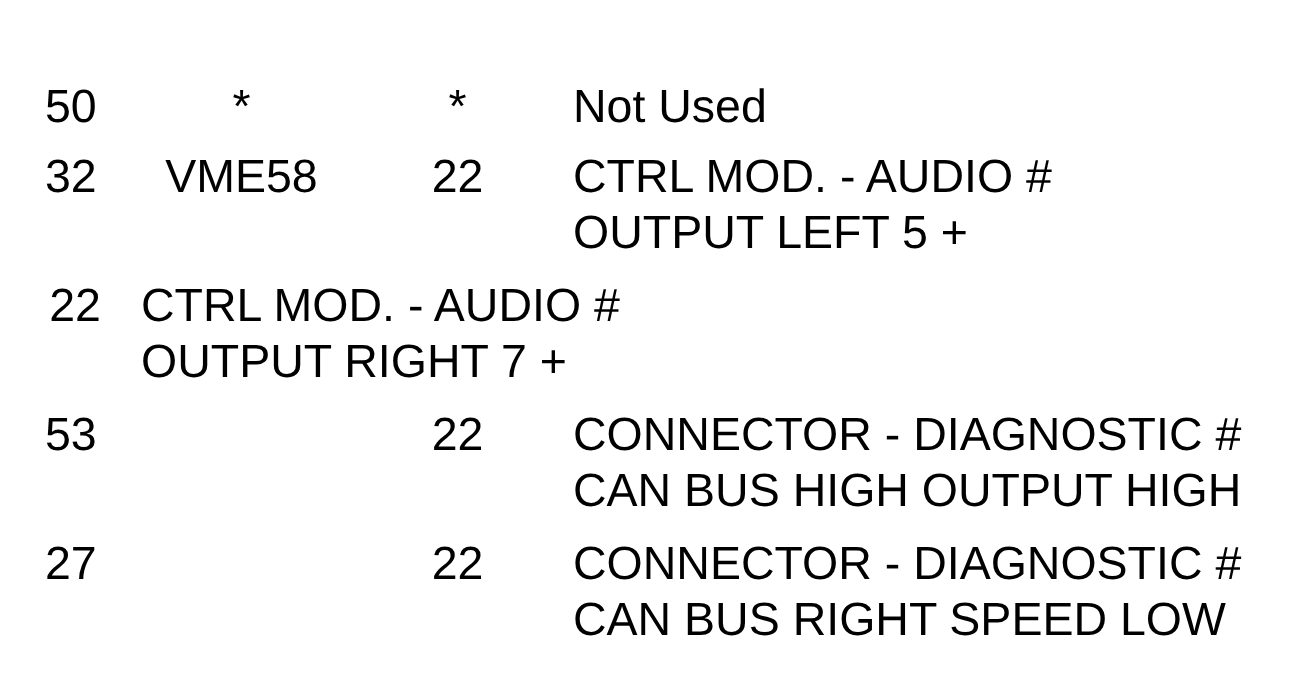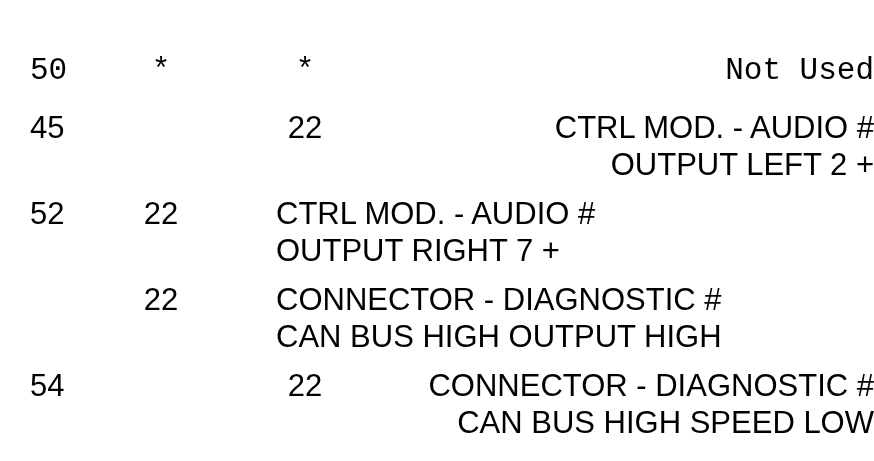--- a/index.html
+++ b/index.html
@@ -18,83 +18,83 @@
   }
   .pinout-table {
     padding: 52px 0 0 30px;
   }
   .row {
     display: grid;
     grid-template-columns: 40px 182px 106px 1fr;
     margin-bottom: 12px;
   }
   .row.single {
-    margin-bottom: 20px;
-    font-family: Liberation Mono, monospace;
+    margin-bottom: 10px;
   }
   .cell {
     white-space: nowrap;
   }
   .pin {
     text-align: left;
   }
   .circuit, .gauge {
     text-align: center;
   }
   .function {
     padding-left: 24px;
-    text-align: right;
+    text-align: left;
   }
 </style>
 </head>
 <body>
 
 <div class="pinout-table">
 
   <div class="row single">
     <div class="cell pin">50</div>
     <div class="cell circuit">*</div>
     <div class="cell gauge">*</div>
     <div class="cell function">Not Used</div>
   </div>
 
   <div class="row">
-    <div class="cell pin">45</div>
+    <div class="cell pin">32</div>
     <div class="cell circuit">
+      <div>VME58</div>
     </div>
     <div class="cell gauge">22</div>
     <div class="cell function">
       <div>CTRL MOD. - AUDIO #</div>
-      <div>OUTPUT LEFT 2 +</div>
+      <div>OUTPUT LEFT 5 +</div>
     </div>
   </div>
 
   <div class="row">
-    <div class="cell pin">52</div>
     <div class="cell gauge">22</div>
     <div class="cell function">
       <div>CTRL MOD. - AUDIO #</div>
       <div>OUTPUT RIGHT 7 +</div>
     </div>
   </div>
 
   <div class="row">
+    <div class="cell pin">53</div>
     <div class="cell circuit">
     </div>
     <div class="cell gauge">22</div>
     <div class="cell function">
       <div>CONNECTOR - DIAGNOSTIC #</div>
       <div>CAN BUS HIGH OUTPUT HIGH</div>
     </div>
   </div>
 
   <div class="row">
-    <div class="cell pin">54</div>
+    <div class="cell pin">27</div>
     <div class="cell circuit">
     </div>
     <div class="cell gauge">22</div>
     <div class="cell function">
       <div>CONNECTOR - DIAGNOSTIC #</div>
-      <div>CAN BUS HIGH SPEED LOW</div>
+      <div>CAN BUS RIGHT SPEED LOW</div>
     </div>
   </div>
 
 </div>
 
 </body></html>

